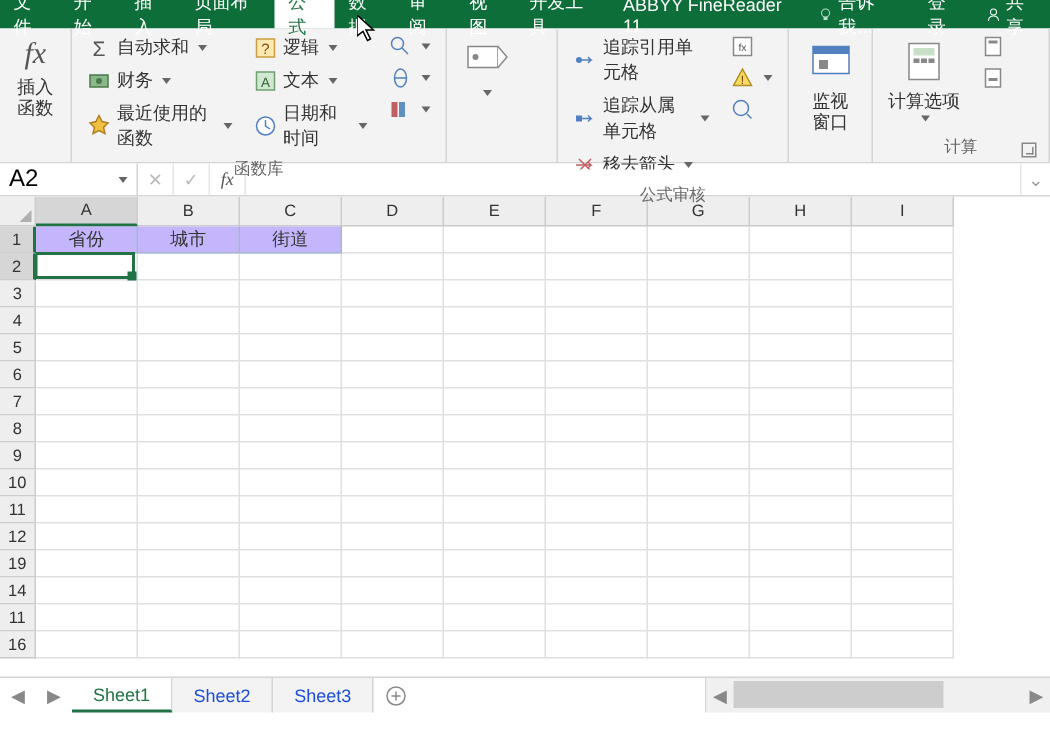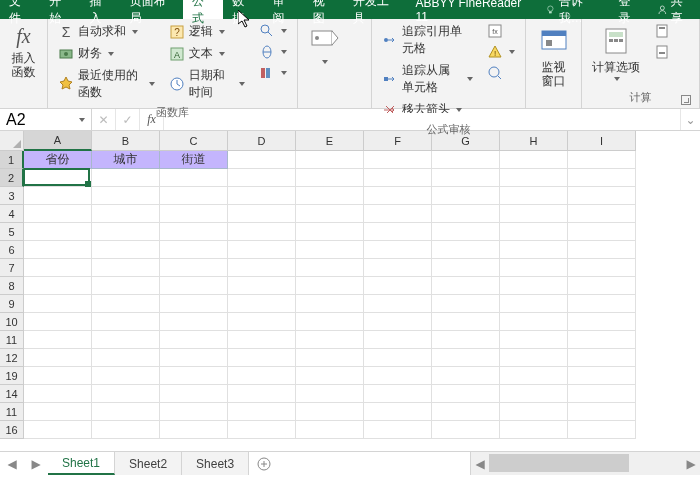--- a/index.html
+++ b/index.html
@@ -47,21 +47,21 @@
 .colhdr.sel{background:#d6d6d6;border-bottom:2px solid #217346;}
 .cells{position:relative;}
 .row{display:flex;}
 .cell{height:18px;border-right:1px solid #e0e0e0;border-bottom:1px solid #e0e0e0;display:flex;align-items:center;justify-content:center;font-size:12px;color:#333;}
 .cell.hdrcell{background:#c4b5fd;border-right:1px solid #a8b8cc;border-bottom:1px solid #a8b8cc;}
 .active-cell{position:absolute;border:2px solid #217346;pointer-events:none;}
 .active-cell::after{content:"";position:absolute;right:-3px;bottom:-3px;width:6px;height:6px;background:#217346;}
 
 .sheetbar{display:flex;align-items:center;height:24px;border-top:1px solid #d4d4d4;background:#fff;}
 .sbtn{width:24px;height:100%;display:flex;align-items:center;justify-content:center;color:#888;cursor:pointer;}
-.stab{padding:0 14px;height:100%;display:flex;align-items:center;border-right:1px solid #d4d4d4;font-size:12px;cursor:pointer;color:#404040;}
+.stab{padding:0 14px;height:100%;display:flex;align-items:center;border-right:1px solid #d4d4d4;font-size:12px;cursor:pointer;color:#1d4ed8;}
 .stab.active{background:#fff;border-bottom:2px solid #217346;color:#217346;}
 .stab:not(.active){background:#f3f3f3;}
 .splus{width:30px;display:flex;align-items:center;justify-content:center;color:#888;cursor:pointer;}
 .hscroll{margin-left:auto;display:flex;align-items:center;height:100%;width:230px;border-left:1px solid #d4d4d4;}
 .harrow{width:18px;height:100%;display:flex;align-items:center;justify-content:center;color:#888;background:#f0f0f0;}
 .htrack{flex:1;height:100%;background:#f0f0f0;position:relative;}
 .hthumb{position:absolute;left:0;top:2px;width:140px;height:18px;background:#cdcdcd;}
 
 svg{display:block;}
 </style>

